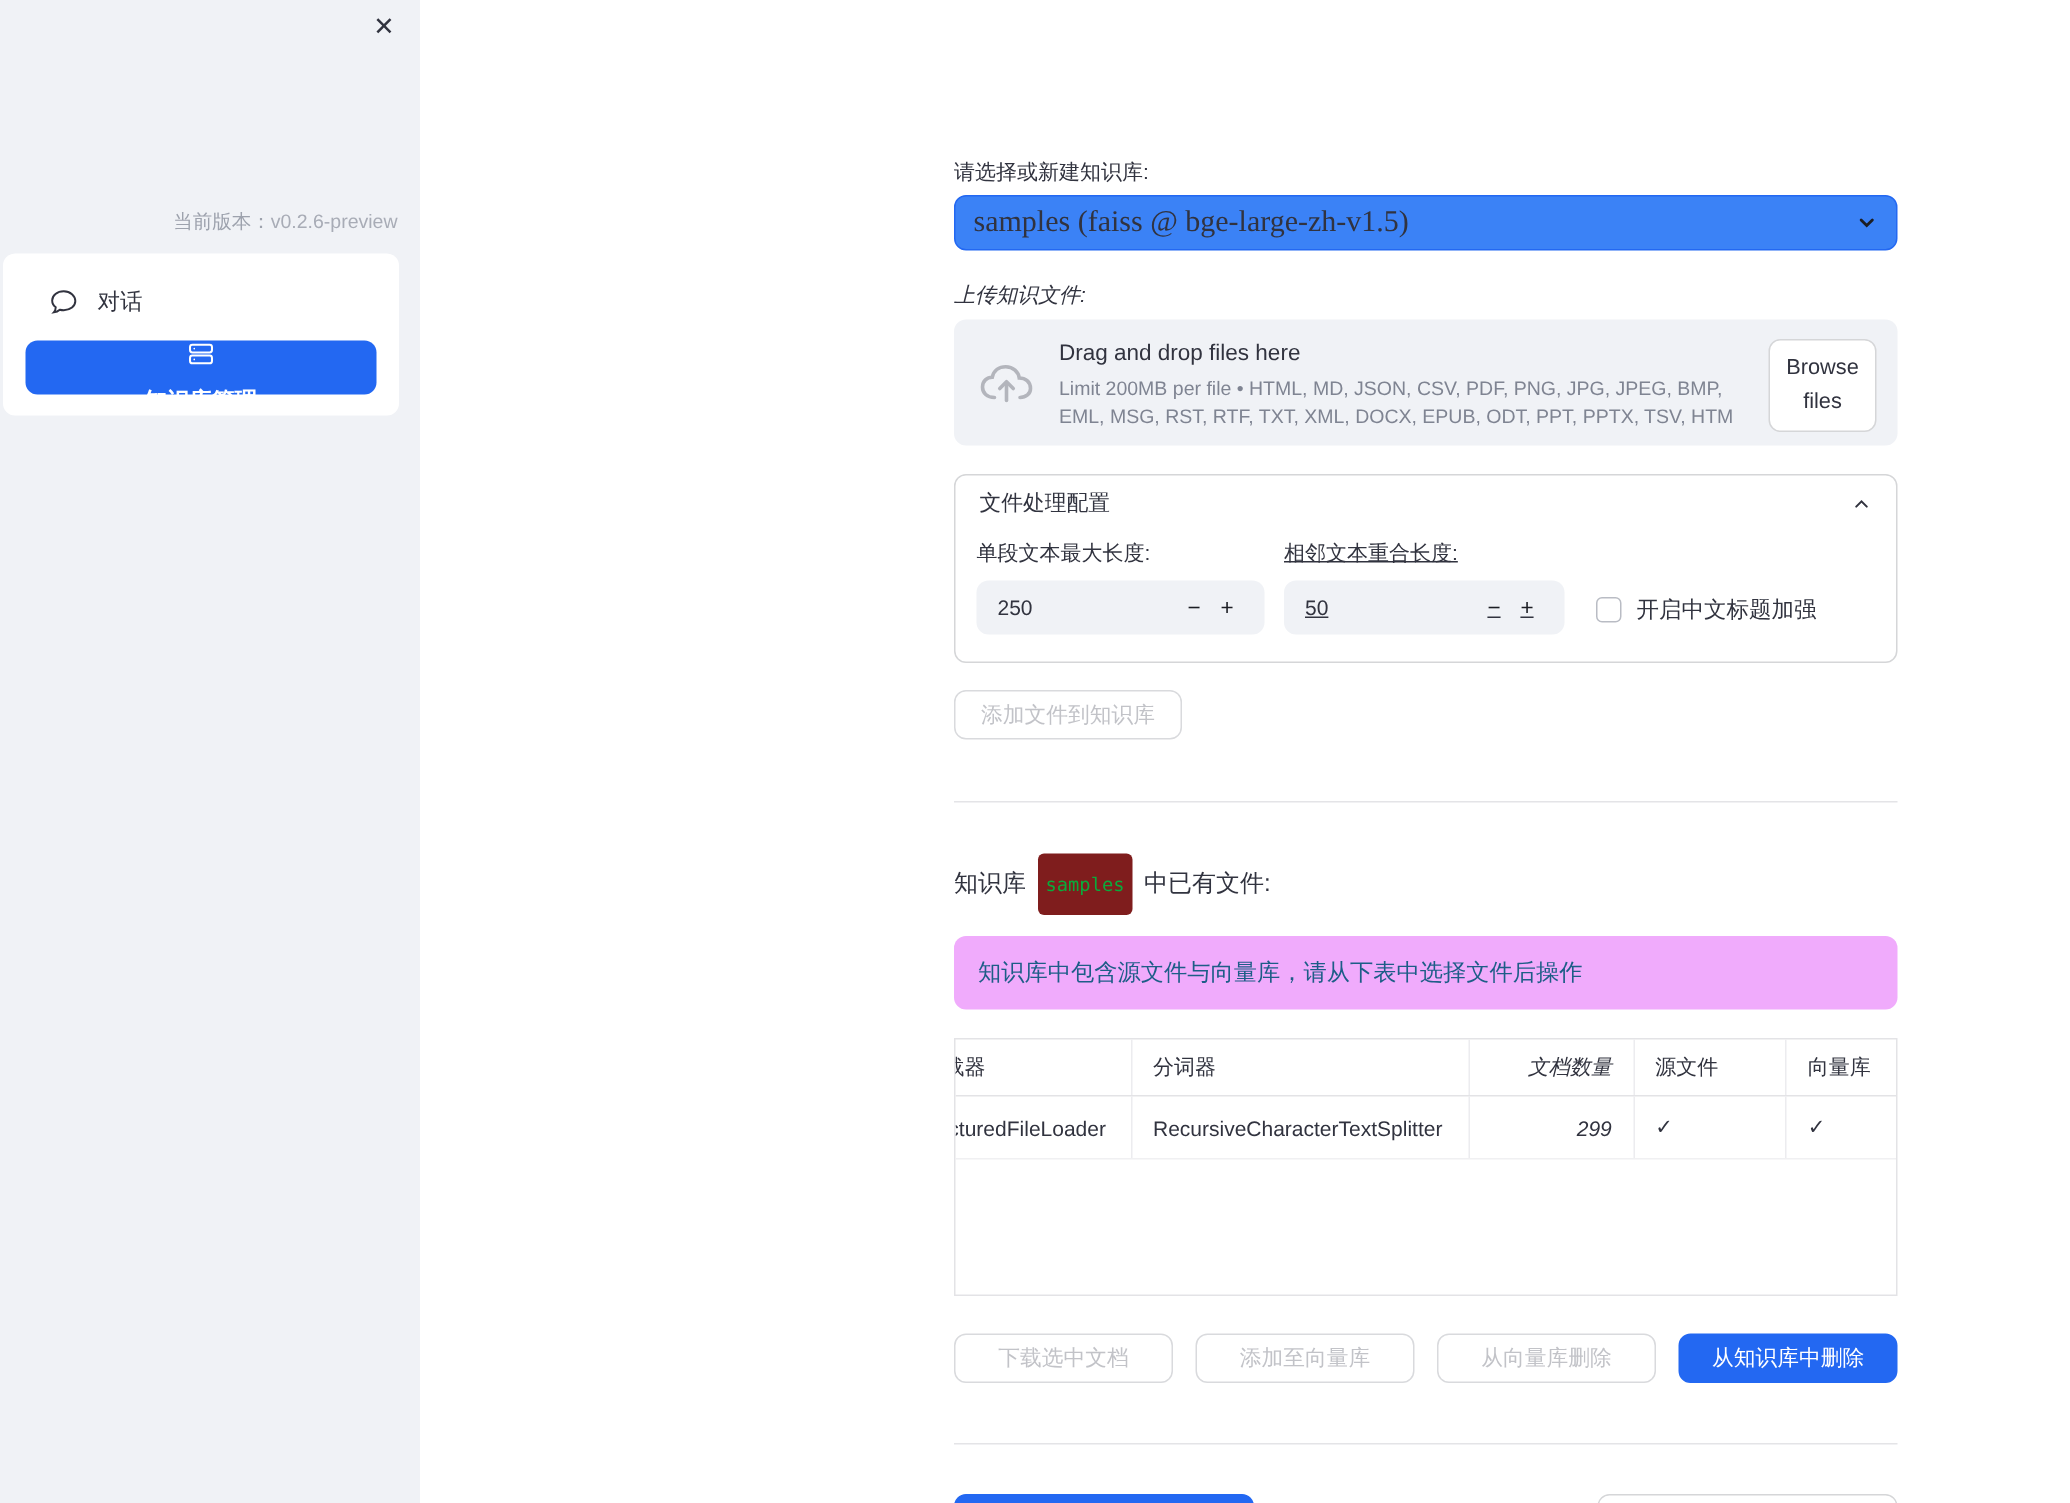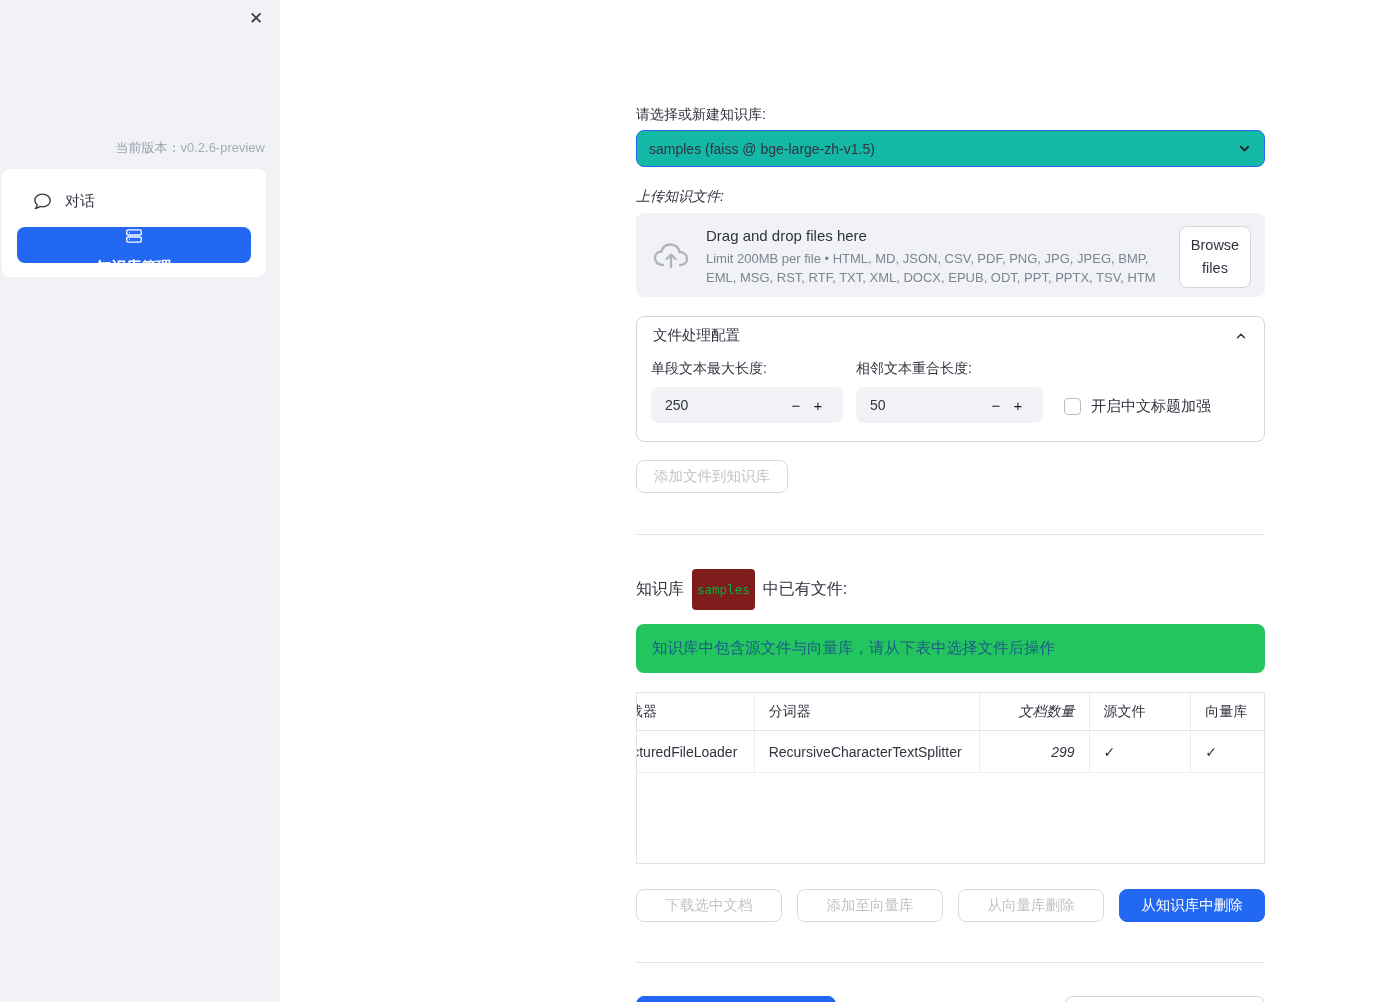--- a/index.html
+++ b/index.html
@@ -19,56 +19,56 @@
   .menu-card { position:absolute; left:2px; right:14px; top:169px; background:#ffffff; border-radius:8px; padding:14px 15px; }
   .menu-item { display:flex; align-items:center; gap:13px; height:36px; padding:0 16px; border-radius:8px;
     font-size:15px; color:#31333f; cursor:pointer; margin-bottom:8px; }
   .menu-item:last-child { margin-bottom:0;flex-direction:column; }
   .menu-item.selected { background:#2368f2; color:#ffffff; font-weight:bold; }
   .menu-item .mi-icon { display:flex; align-items:center; }
   
   .content { position:absolute; left:636px; top:0; width:629px;margin-top:23px; }
   .lbl { font-size:14px; color:#31333f; }
   .lbl-select { margin-top:83px; }
-  .selectbox { margin-top:6px; height:37px; background:#14b8a6; border:1px solid #2368f2; border-radius:8px;
-    display:flex; align-items:center; padding:0 12px; font-size:14px; color:#31333f; cursor:pointer; }
+  .selectbox { margin-top:6px; height:37px; background:#3b82f6; border:1px solid #2368f2; border-radius:8px;
+    display:flex; align-items:center; padding:0 12px; font-size:20px; color:#31333f; cursor:pointer;font-family:Liberation Serif, serif; }
   .selectbox .sel-val { flex:1; }
   .lbl-upload { margin-top:21px;font-style:italic; }
   .dropzone { margin-top:7px; background:#f0f2f6; border-radius:8px; height:84px;
     display:flex; align-items:center; padding:4px 14px 0 16px; gap:16px; }
   .dz-texts { flex:1; }
   .dz-title { font-size:15px; color:#31333f; margin-bottom:6px; }
   .dz-hint { font-size:13px; color:#7f8492; line-height:1.45; }
   .browse-btn { width:72px; min-height:52px; background:#ffffff; border:1px solid #d5d6d8; border-radius:8px;
     font-size:14.5px; color:#31333f; padding:7px 8px; text-align:center; line-height:1.6; cursor:pointer;
     font-family:inherit; }
   .expander { margin-top:19px; border:1px solid #d5d6d8; border-radius:8px; }
   .exp-head { height:37px; display:flex; align-items:center; justify-content:space-between; padding:0 16px; cursor:pointer; }
   .exp-title { font-size:14.5px; color:#31333f; }
   .exp-body { padding:6px 14px 18px 14px; display:flex; align-items:flex-start; }
   .num-col { }
   .num-col .nlabel { font-size:14px; margin-bottom:9px; display:block; }
   .num-input { height:36px; background:#f0f2f6; border-radius:8px; display:flex; align-items:center; padding:0 14px; }
   .num-input .nval { font-size:14px; color:#31333f; flex:1; }
   .step { width:22px; text-align:center; font-size:15px; color:#1c1e24; cursor:pointer; }
   .col-w1 { width:192px; }
-  .col-w2 { width:187px; margin-left:13px; }
+  .col-w2 { width:187px; margin-left:13px;text-decoration:underline; }
   .check-col { margin-left:21px; display:flex; align-items:center; gap:10px; margin-top:37px; }
   .checkbox { width:17px; height:17px; border:1px solid #b9bcc4; border-radius:4px; background:#fff; cursor:pointer; }
   .check-label { font-size:15px; color:#31333f; }
   .btn { border-radius:8px; font-size:14.5px; font-family:inherit; cursor:pointer; background:#fff; }
   .btn-disabled { border:1px solid #d9dadd; color:#c2c3c8; }
   .btn-primary { border:1px solid #2368f2; background:#2368f2; color:#ffffff; }
   .btn-secondary { border:1px solid #d5d6d8; color:#31333f; }
   .add-btn { margin-top:18px; height:33px; padding:0 17px; display:inline-flex; align-items:center; }
   .divider { border:none; border-top:1px solid #e4e4e7; margin-top:41px; }
   .files-line { margin-top:34px; font-size:16px; color:#31333f; display:flex; align-items:center; gap:8px; }
   .code { font-family:"DejaVu Sans Mono","Liberation Mono",monospace; font-size:12.5px; color:#09ab3b;
     background:#7f1d1d; padding:13px 5px; border-radius:4px; }
-  .info-box { margin-top:14px; background:#22c55e; border-radius:8px; height:49px;
+  .info-box { margin-top:14px; background:#f0abfc; border-radius:8px; height:49px;
     display:flex; align-items:center; padding:0 16px; font-size:15.5px; color:#1d5d87; }
   
   .dtable { margin-top:19px; border:1px solid #e3e3e6; height:172px; background:#fff; overflow:hidden; }
   .thead { display:flex; height:38px; border-bottom:1px solid #e3e3e6; }
   .th { display:flex; align-items:center; padding:0 14px; font-size:14px; color:#31333f; overflow:hidden; white-space:nowrap; cursor:pointer; }
   .th + .th, .td + .td { border-left:1px solid #ececef; }
   .trow { display:flex; height:42px; border-bottom:1px solid #f0f0f2; cursor:pointer; }
   .td { display:flex; align-items:center; padding:0 14px; font-size:14px; color:#31333f; overflow:hidden; white-space:nowrap; }
   .c1 { width:117px; } .c2 { width:226px; } .c3 { width:110px; justify-content:flex-end;font-style:italic; } .c4 { width:102px; } .c5 { width:74px; }
   .clip-h { margin-left:-64px; } .clip-c { margin-left:-60px; }

